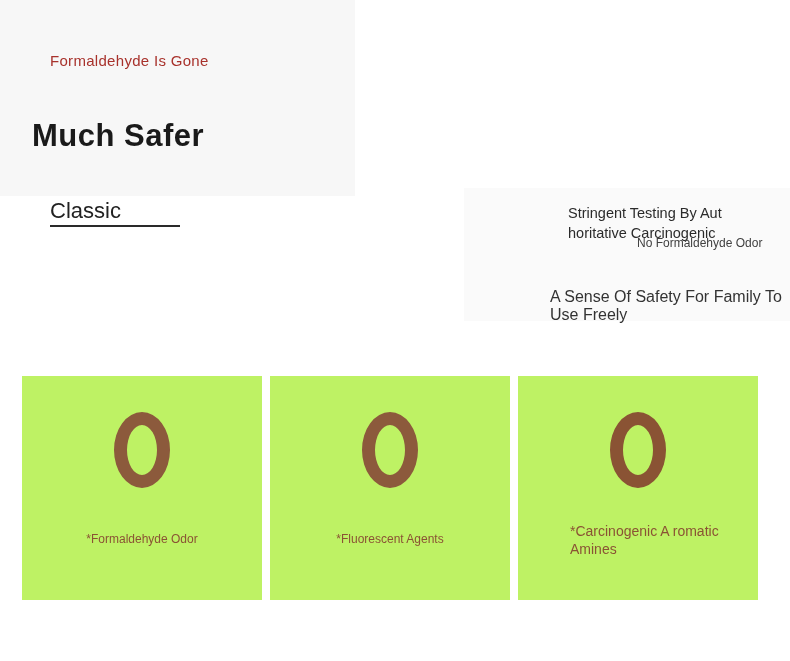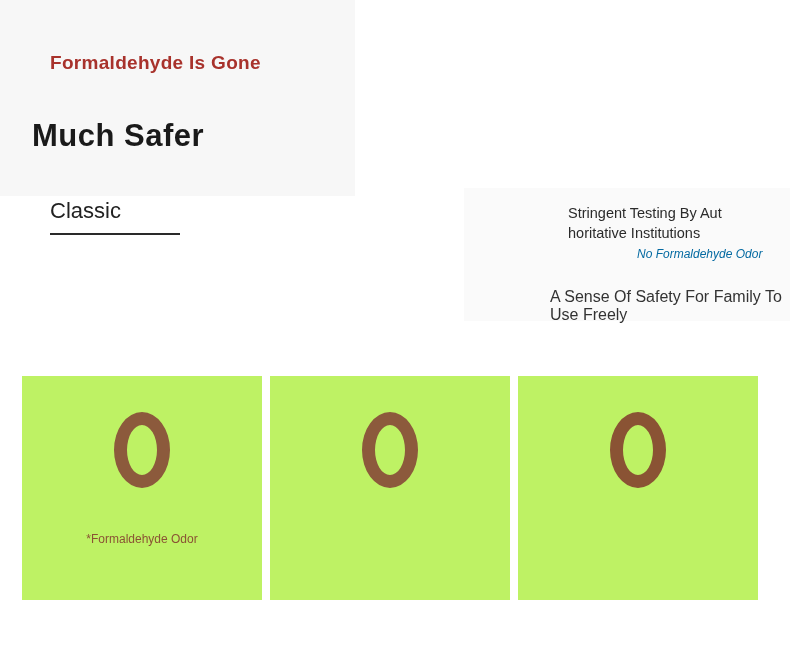--- a/index.html
+++ b/index.html
@@ -34,22 +34,22 @@
     left: 464px;
     top: 188px;
     width: 326px;
     height: 133px;
     background: #fafafa;
   }
   .headline-red {
     position: absolute;
     left: 50px;
     top: 52px;
-    font-size: 19px;
-    font-weight: bold;
+    font-size: 15px;
+    font-weight: normal;
     color: #a8322c;
     letter-spacing: 0.3px;
   }
   .headline-black {
     position: absolute;
     left: 32px;
     top: 118px;
     font-size: 31px;
     font-weight: bold;
     color: #1a1a1a;
@@ -58,21 +58,21 @@
   .classic-block {
     position: absolute;
     left: 50px;
     top: 200px;
     width: 230px;
   }
   .classic-line {
     font-size: 22px;
     color: #222222;
     line-height: 1.0;
-    padding-bottom: 10px;
+    padding-bottom: 2px;
     display: inline-block;
   }
   .classic-row {
     margin-bottom: 8px;
   }
   .underline-1 {
     width: 130px;
     height: 2px;
     background: #2a2a2a;
     margin-top: 1px;
@@ -94,24 +94,23 @@
     left: 568px;
     top: 204px;
     width: 200px;
     font-size: 14.5px;
     color: #2b2b2b;
     line-height: 1.35;
   }
   .right-text-2 {
     position: absolute;
     left: 637px;
-    top: 247px;
+    top: 236px;
     font-size: 12px;
-    color: #0369a1;
-    font-style: italic;
+    color: #404040;
   }
   .right-text-3 {
     position: absolute;
     left: 502px;
     top: 288px;
     font-size: 16px;
     color: #333333;
     margin-left: 48px;
   }
   .cards {
@@ -173,30 +172,32 @@
   <div class="headline-red">Formaldehyde Is Gone</div>
   <div class="headline-black">Much Safer</div>
 
   <div class="classic-block">
     <div class="classic-row">
       <div class="classic-line">Classic</div>
       <div class="underline-1"></div>
     </div>
   </div>
 
-  <div class="right-text-1">Stringent Testing By Aut horitative Institutions</div>
+  <div class="right-text-1">Stringent Testing By Aut horitative Carcinogenic</div>
   <div class="right-text-2">No Formaldehyde Odor</div>
   <div class="right-text-3">A Sense Of Safety For Family To Use Freely</div>
 
   <div class="cards">
     <div class="card card-1">
       <div class="ring"></div>
       <div class="caption">*Formaldehyde Odor</div>
     </div>
     <div class="card card-2">
       <div class="ring"></div>
+      <div class="caption">*Fluorescent Agents</div>
     </div>
     <div class="card card-3">
       <div class="ring brown2"></div>
+      <div class="caption">*Carcinogenic A romatic Amines</div>
     </div>
   </div>
 
 </div>
 
 </body></html>

